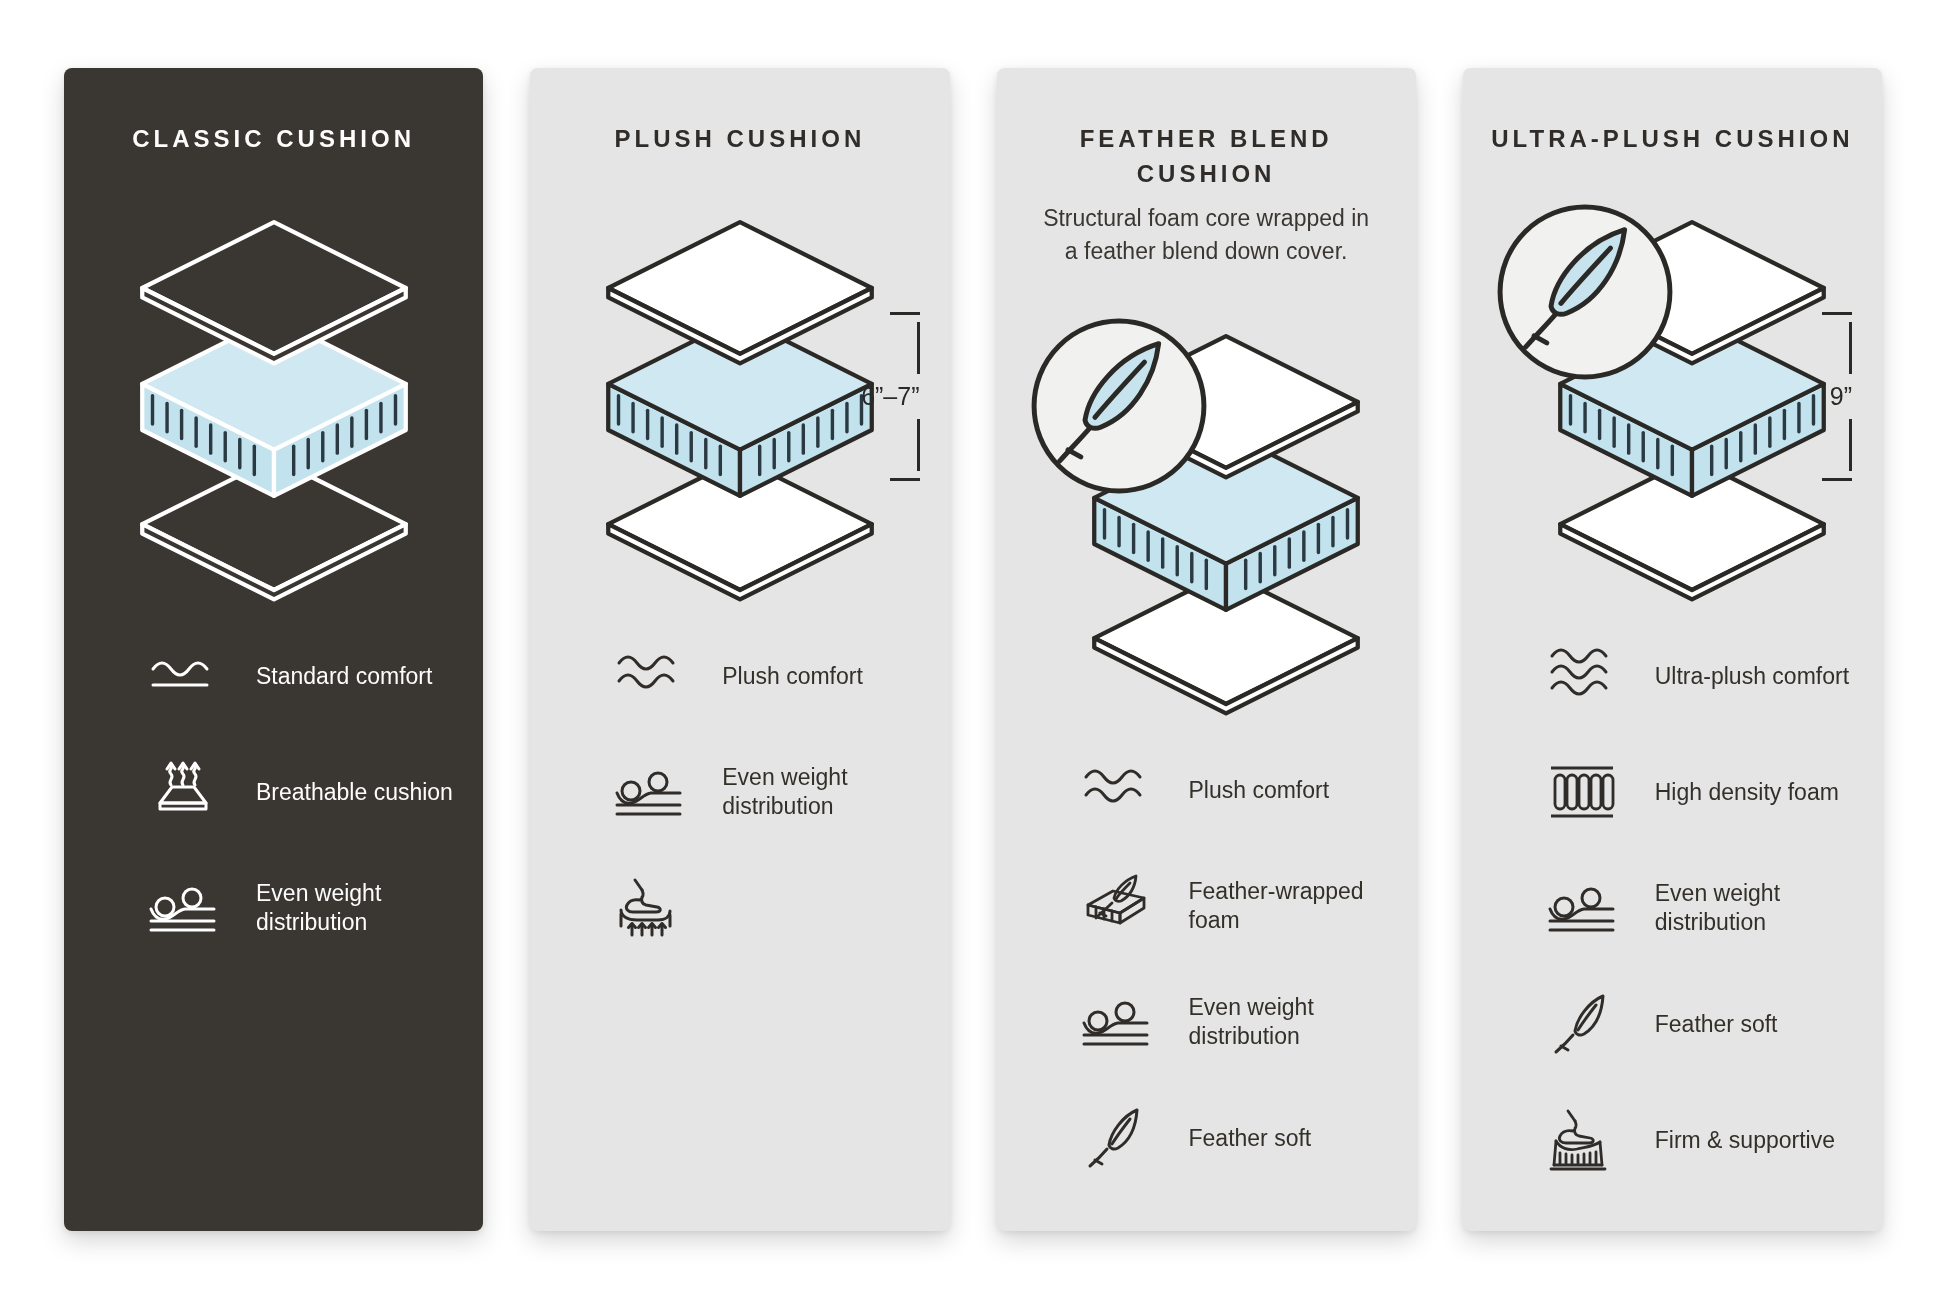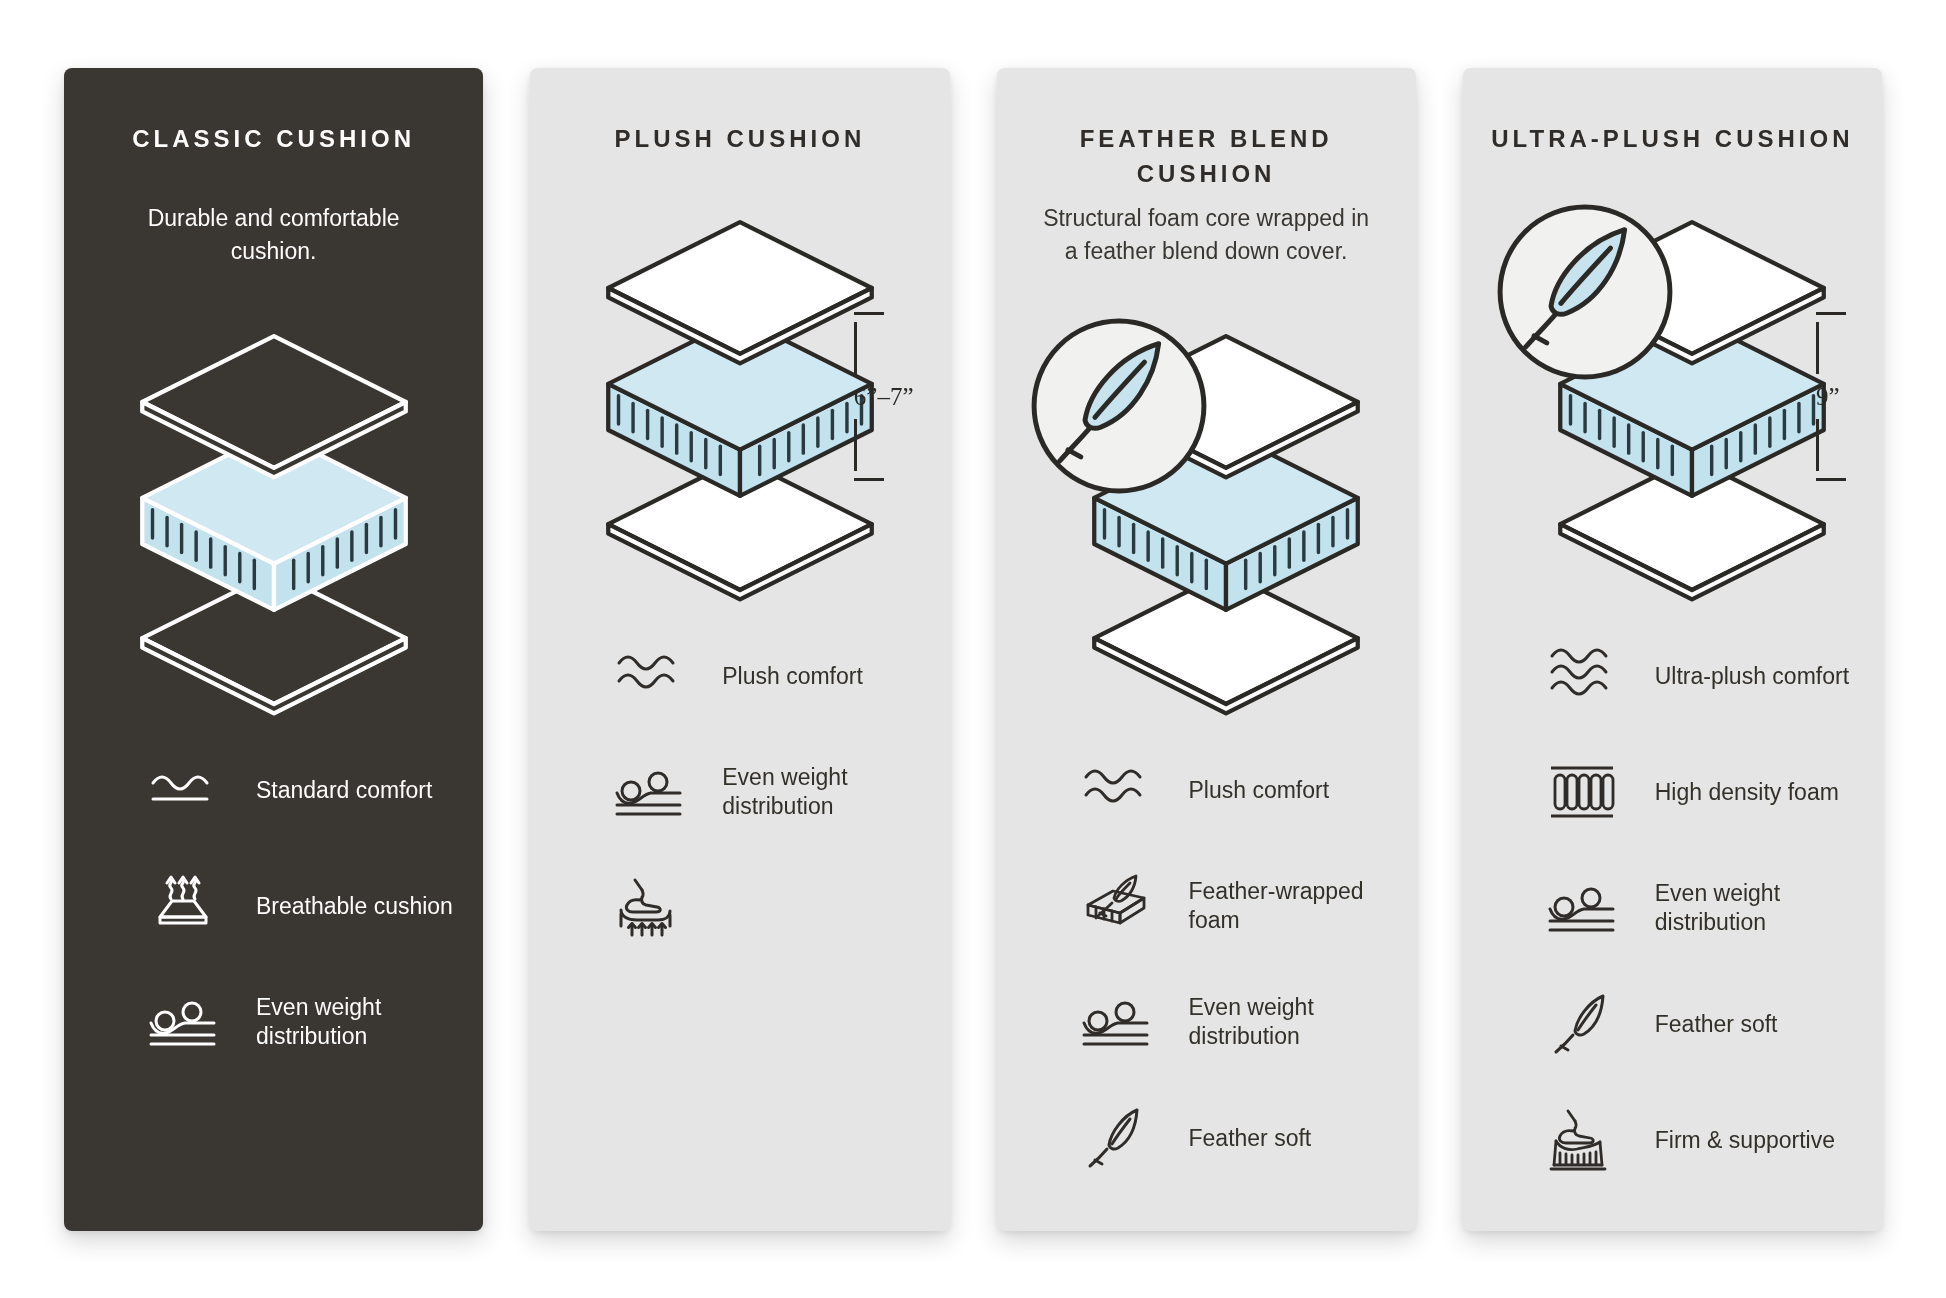--- a/index.html
+++ b/index.html
@@ -36,22 +36,22 @@
   .p3 .desc{max-width:338px;}
   .p4 .desc{max-width:290px;}
   .illo{
     position:relative;height:402px;margin-top:16px;
     display:flex;align-items:center;justify-content:center;
   }
   .cushion{width:308px;height:385px;display:block;}
   .has-badge .cushion{margin-left:40px;}
   .badge{position:absolute;left:2px;top:-8px;width:184px;height:184px;}
   .measure{
-    position:absolute;right:8px;top:104px;
-    display:flex;flex-direction:column;align-items:flex-start;gap:7px;font-family:Liberation Serif, serif;
+    position:absolute;right:2px;top:104px;
+    display:flex;flex-direction:column;align-items:flex-end;gap:7px;
   }
   .m-cap{width:30px;height:3px;background:#2b2926;}
   .m-stem{width:3px;height:52px;background:#2b2926;}
   .m-text{font-size:25px;color:#2b2926;line-height:1;padding:3px 0;}
   .features{
     list-style:none;margin:34px 0 0 0;padding:0 0 0 54px;
     display:flex;flex-direction:column;gap:52px;
   }
   .feature{display:flex;align-items:center;gap:36px;}
   .f-icon{width:74px;height:64px;flex:0 0 auto;color:#2f2c29;}
@@ -231,21 +231,20 @@
         <path d="M5,61 L59,61"></path>
       </g>
     </symbol>
   </defs>
 </svg>
 
 <div class="board">
 
   <section class="panel dark p1">
     <h2 class="title">CLASSIC CUSHION</h2>
-    <p class="desc">Durable and comfortable cushion.</p>
     <div class="illo">
       <svg class="cushion">
           <use href="#sym-cushion"></use>
         </svg>
     </div>
     <ul class="features">
       <li class="feature">
         <svg class="f-icon">
             <use href="#i-wave1"></use>
           </svg>

